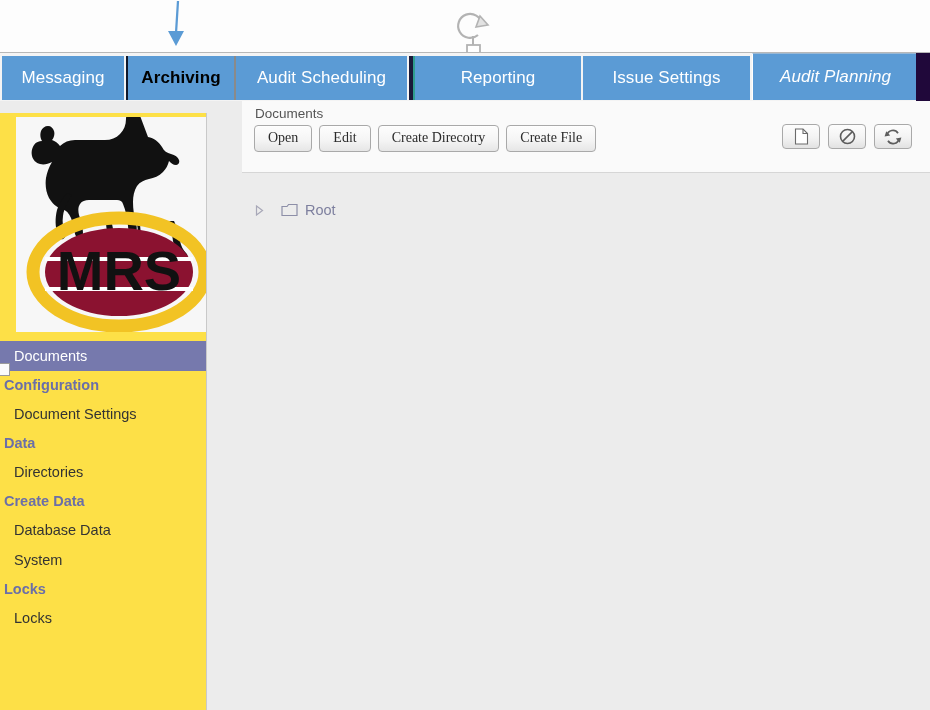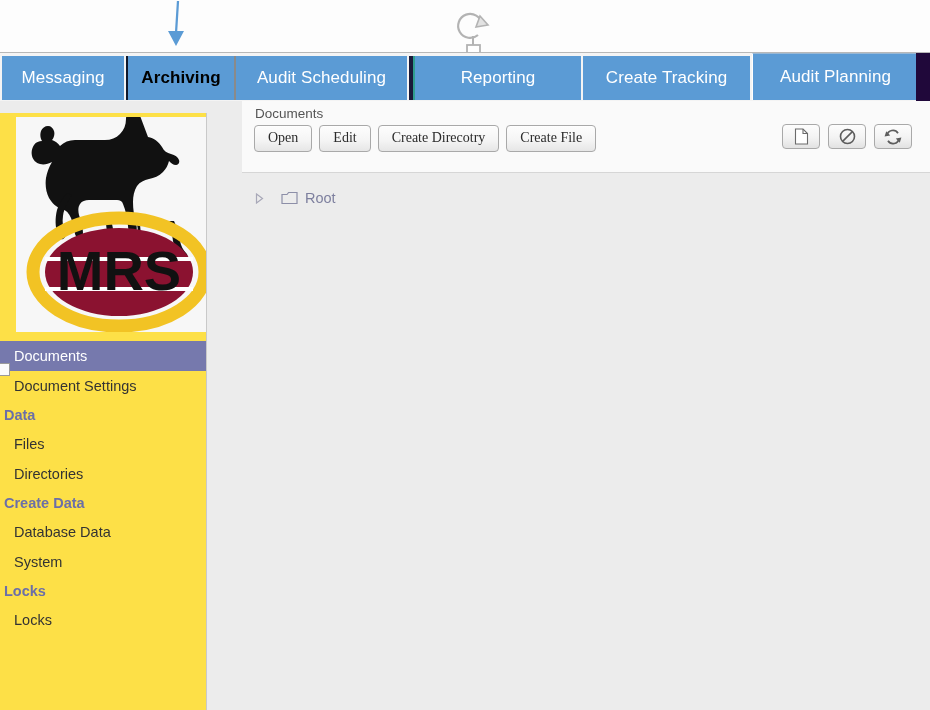--- a/index.html
+++ b/index.html
@@ -70,20 +70,21 @@
     color: #000000;
     font-weight: bold;
     border-left: 2px solid #0f172a;
     border-right: 2px solid #8a8a8a;
   }
   .tab.raised {
     border-top: 1px solid #9ab8d4;
     border-left: 1px solid #ffffff;
     margin-top: -3px;
     height: 47px;
+    font-style: italic;
   }
   .tab-sep-dark {
     width: 4px;
     background: #1a1a3a;
   }
   .tab-sep-teal {
     width: 2px;
     background: #2f9e8f;
   }
   .tabbar-endcap {
@@ -212,21 +213,21 @@
     position: absolute;
     left: 0; top: 73px;
     width: 688px; height: 536px;
     background: #ececec;
   }
   .tree-node {
     display: flex;
     align-items: center;
     height: 22px;
     padding-left: 9px;
-    margin-top: 13px;
+    margin-top: 25px;
     cursor: pointer;
     user-select: none;
   }
   .tree-expander {
     width: 16px; height: 16px;
     display: flex; align-items: center; justify-content: center;
   }
   .tree-folder { margin: 0 7px 0 14px; display: flex; align-items: center; }
   .tree-label {
     font-size: 14.5px;
@@ -263,21 +264,21 @@
       </div>
       <div class="tab" style="width:173px">
         <span>Audit Scheduling</span>
       </div>
       <div class="tab-sep-dark"></div>
       <div class="tab-sep-teal"></div>
       <div class="tab" style="width:168px">
         <span>Reporting</span>
       </div>
       <div class="tab" style="width:169px">
-        <span>Create Tracking</span>
+        <span>Issue Settings</span>
       </div>
       <div class="tab raised" style="width:168px">
         <span>Audit Planning</span>
       </div>
     </div>
     <div class="tabbar-endcap"></div>
   </div>
 
   <div class="body-area">
 
@@ -315,28 +316,26 @@
         </svg>
       </div>
 
       <div class="nav">
 
         <div class="nav-item selected">
           <span>Documents</span>
           <span class="resize-handle"></span>
         </div>
 
+        <div class="nav-group">Configuration</div>
         <div class="nav-item">
           <span>Document Settings</span>
         </div>
 
         <div class="nav-group">Data</div>
-        <div class="nav-item">
-          <span>Files</span>
-        </div>
         <div class="nav-item">
           <span>Directories</span>
         </div>
 
         <div class="nav-group">Create Data</div>
         <div class="nav-item">
           <span>Database Data</span>
         </div>
         <div class="nav-item">
           <span>System</span>

